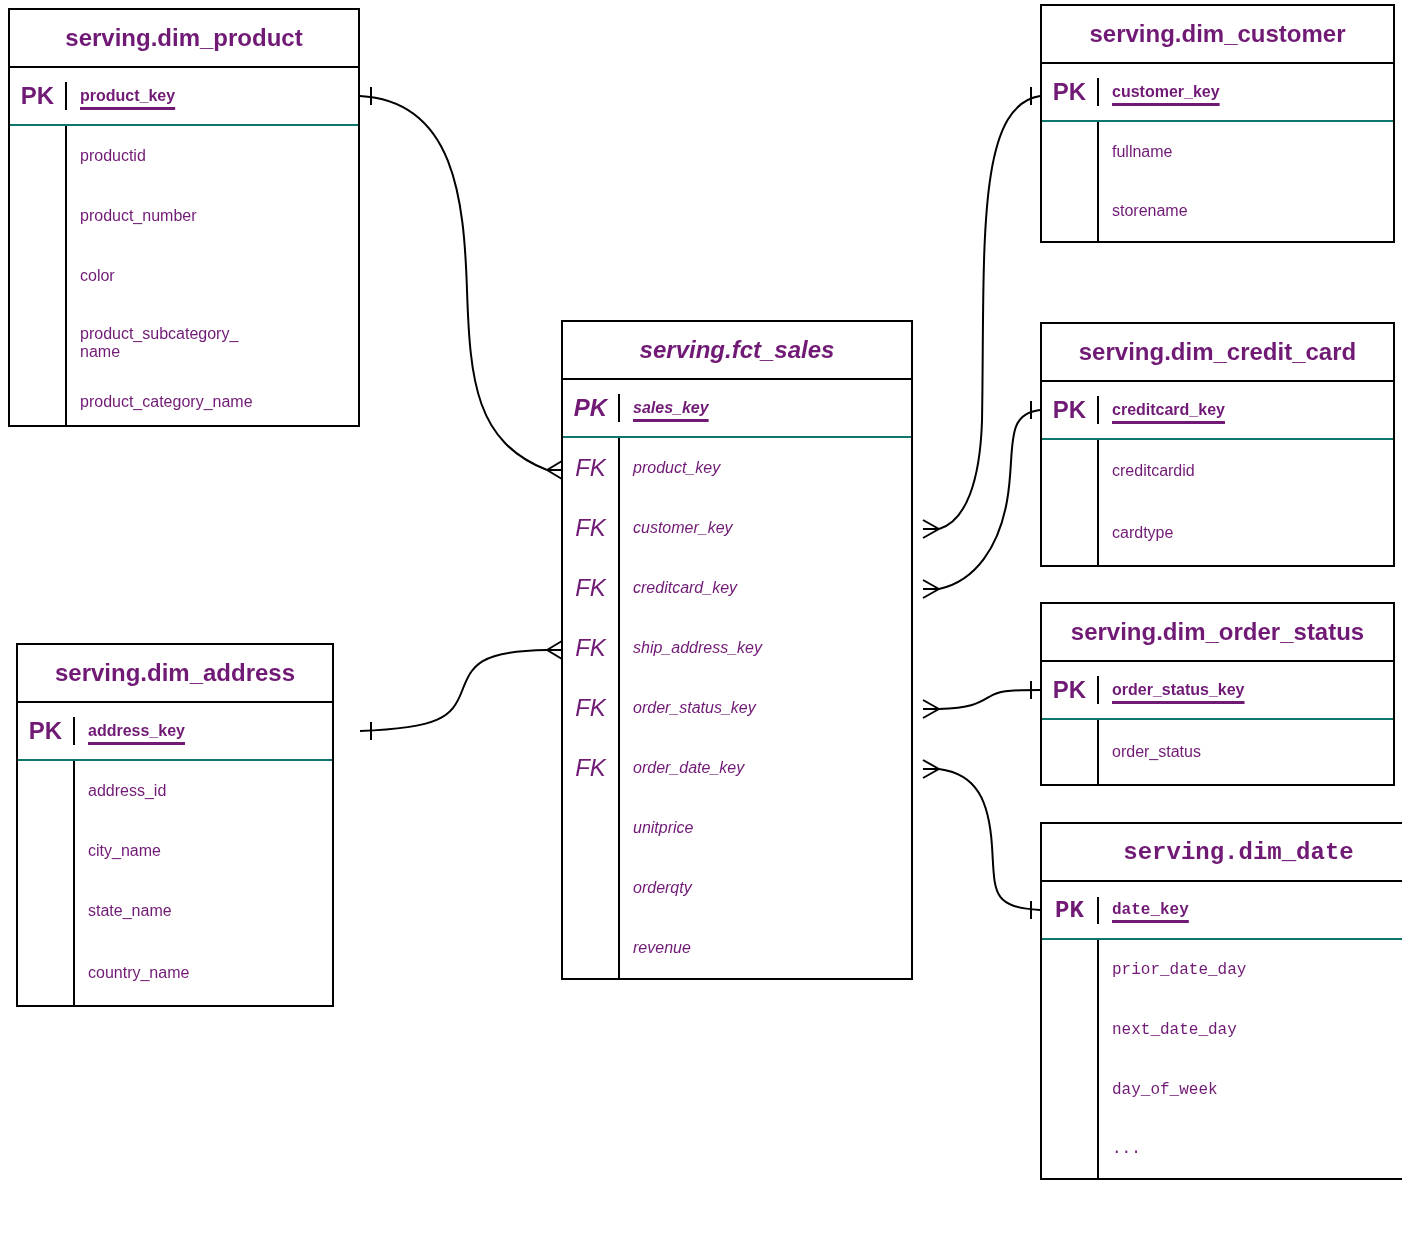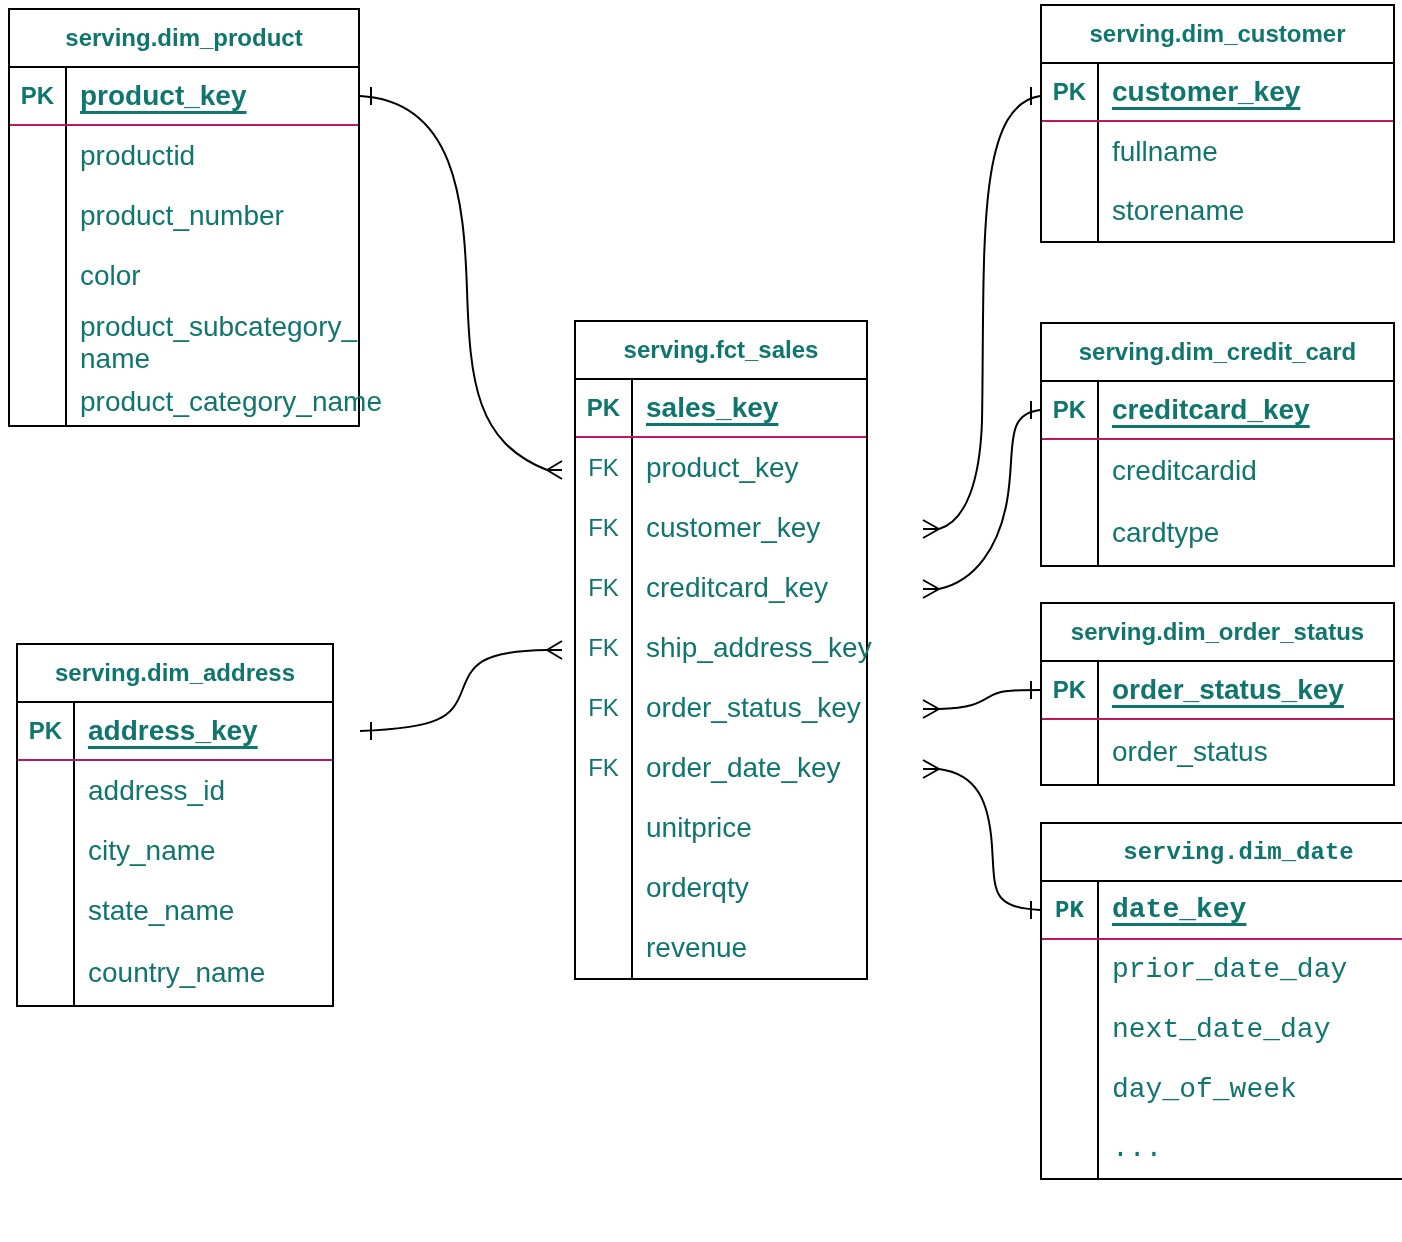--- a/index.html
+++ b/index.html
@@ -1,46 +1,46 @@
 <!DOCTYPE html>
 <html><head>
 <meta charset="utf-8">
 <style>
   html,body { margin:0; padding:0; background:#ffffff; }
   .canvas {
     position:relative; width:1402px; height:1242px; background:#ffffff;
-    font-family:"Liberation Sans", sans-serif; color:#0f766e; overflow:hidden;
+    font-family:"Liberation Sans", sans-serif; color:#701a75; overflow:hidden;
   }
   .wires { position:absolute; left:0; top:0; }
   .wires path, .wires line { stroke:#000000; stroke-width:2; fill:none; }
   .tbl { position:absolute; box-sizing:border-box; border:2px solid #000000; background:#ffffff; }
   .hdr {
     box-sizing:border-box; height:58px; border-bottom:2px solid #000000;
     display:flex; align-items:center; justify-content:center;
     font-weight:bold; font-size:24px;
   }
   .row { display:flex; box-sizing:border-box; }
-  .pk-row { height:58px; border-bottom:2px solid #be185d; }
+  .pk-row { height:58px; border-bottom:2px solid #0f766e;align-items:center; }
   .keycol {
     box-sizing:border-box; width:57px; flex:none; border-right:2px solid #000000;
     display:flex; align-items:center; justify-content:center; font-size:24px;
   }
   .pk-row .keycol { font-weight:bold; }
   .fieldcol {
     flex:1; display:flex; align-items:center; padding-left:13px;
-    font-size:28px; white-space:pre-line; line-height:1.15;
+    font-size:16px; white-space:pre-line; line-height:1.15;
   }
   .pk-name {
     font-weight:bold; text-decoration:underline;
     text-decoration-thickness:2.5px; text-underline-offset:6px;
   }
   
   .t0 { left:8px;    top:8px;   width:352px; }
   .t1 { left:16px;    top:643px; width:318px; }
-  .t2 { left:574px;  top:320px; width:294px; }
+  .t2 { left:561px;  top:320px; width:352px;font-style:italic; }
   .t3 { left:1040px; top:4px;   width:355px; }
   .t4 { left:1040px; top:322px; width:355px; }
   .t5 { left:1040px; top:602px; width:355px; }
   .t6 { left:1040px; top:822px; width:397px;font-family:Liberation Mono, monospace; }
 </style>
 </head>
 <body>
 
 <div class="canvas">
 

